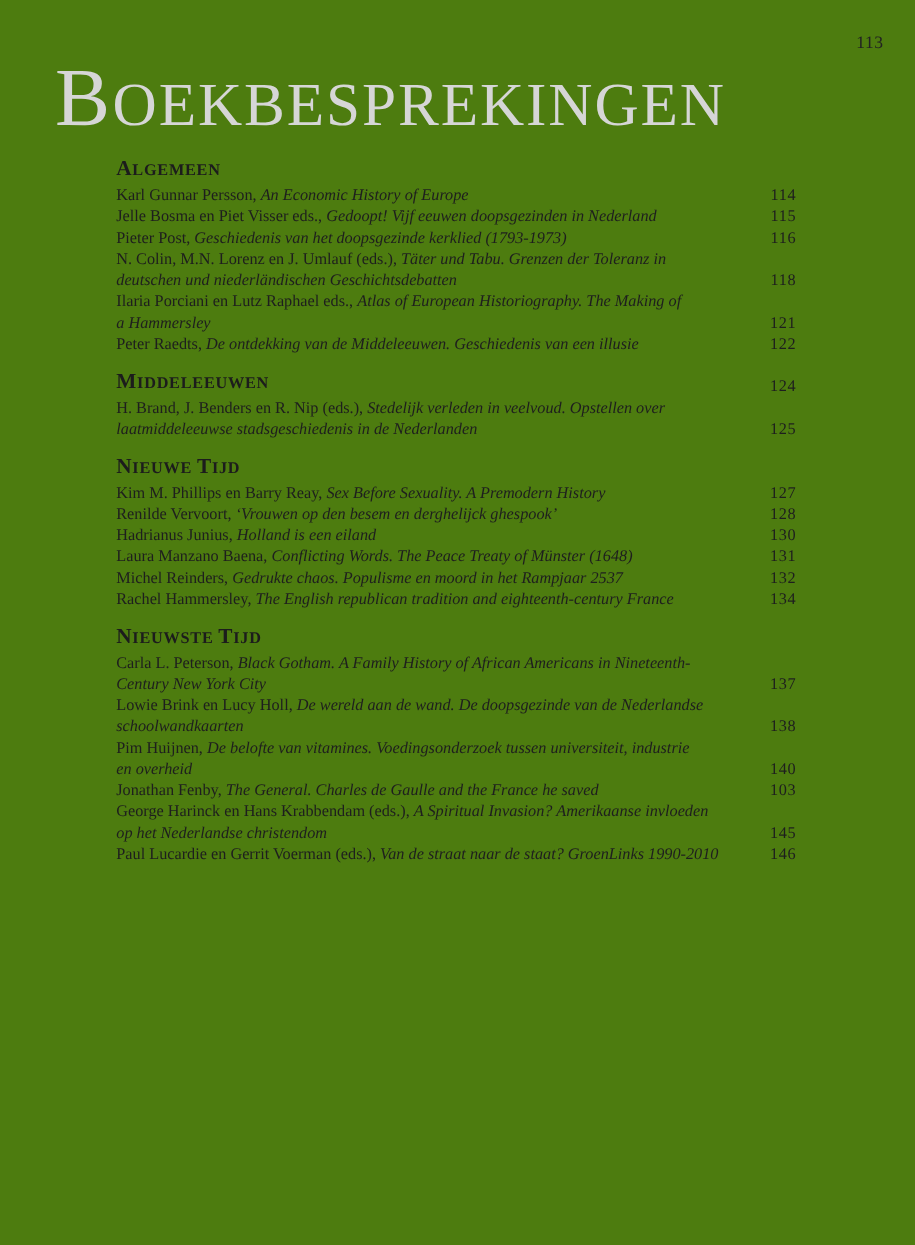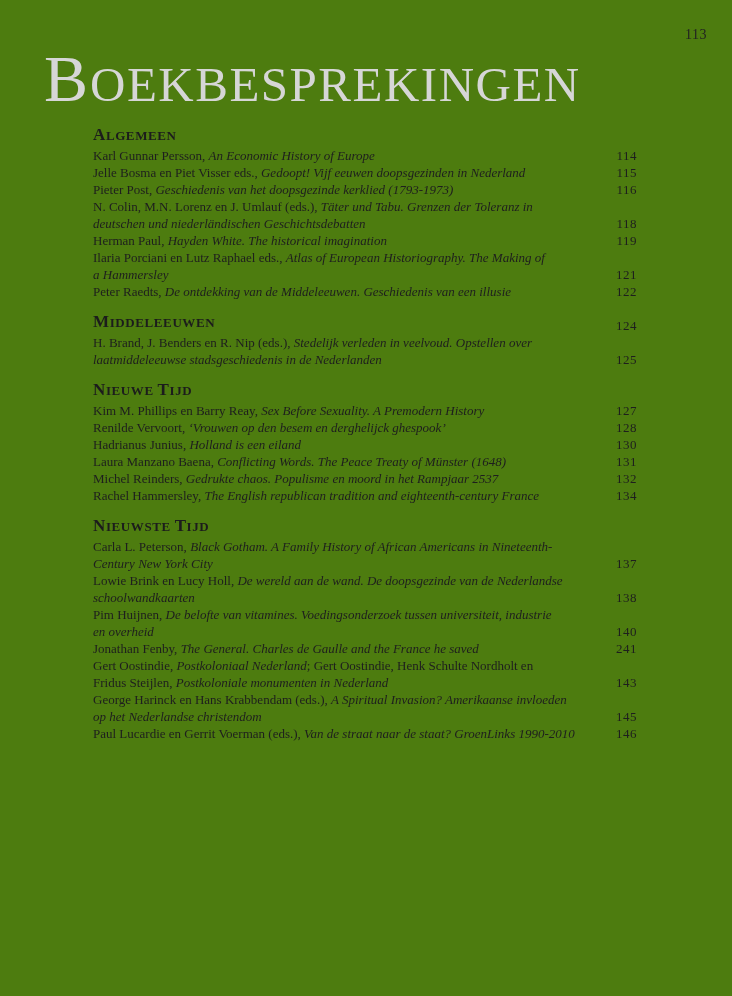--- a/index.html
+++ b/index.html
@@ -80,21 +80,20 @@
 <div class="page">
   <div class="pagenum">113</div>
   <h1 class="doc-title"><span class="lead">B</span><span class="rest">OEKBESPREKINGEN</span></h1>
   <div class="toc">
       <section class="toc-section">
         <h2 class="section-heading"><span class="lead">A</span><span class="rest">LGEMEEN</span></h2>
         <div class="entry"><span class="entry-text"><span class="seg-roman">Karl Gunnar Persson, </span><span class="seg-italic">An Economic History of Europe</span></span><span class="entry-page">114</span></div>
         <div class="entry"><span class="entry-text"><span class="seg-roman">Jelle Bosma en Piet Visser eds., </span><span class="seg-italic">Gedoopt! Vijf eeuwen doopsgezinden in Nederland</span></span><span class="entry-page">115</span></div>
         <div class="entry"><span class="entry-text"><span class="seg-roman">Pieter Post, </span><span class="seg-italic">Geschiedenis van het doopsgezinde kerklied (1793-1973)</span></span><span class="entry-page">116</span></div>
         <div class="entry"><span class="entry-text"><span class="seg-roman">N. Colin, M.N. Lorenz en J. Umlauf (eds.), </span><span class="seg-italic">Täter und Tabu. Grenzen der Toleranz in</span><br><span class="seg-italic">deutschen und niederländischen Geschichtsdebatten</span></span><span class="entry-page">118</span></div>
-        <div class="entry"><span class="entry-text"><span class="seg-roman">Herman Paul, </span><span class="seg-italic">Hayden White. The historical imagination</span></span><span class="entry-page">119</span></div>
         <div class="entry"><span class="entry-text"><span class="seg-roman">Ilaria Porciani en Lutz Raphael eds., </span><span class="seg-italic">Atlas of European Historiography. The Making of</span><br><span class="seg-italic">a Hammersley</span></span><span class="entry-page">121</span></div>
         <div class="entry"><span class="entry-text"><span class="seg-roman">Peter Raedts, </span><span class="seg-italic">De ontdekking van de Middeleeuwen. Geschiedenis van een illusie</span></span><span class="entry-page">122</span></div>
       </section>
       <section class="toc-section">
         <h2 class="section-heading"><span class="lead">M</span><span class="rest">IDDELEEUWEN</span></h2>
         <div class="entry"><span class="entry-page">124</span></div>
         <div class="entry"><span class="entry-text"><span class="seg-roman">H. Brand, J. Benders en R. Nip (eds.), </span><span class="seg-italic">Stedelijk verleden in veelvoud. Opstellen over</span><br><span class="seg-italic">laatmiddeleeuwse stadsgeschiedenis in de Nederlanden</span></span><span class="entry-page">125</span></div>
       </section>
       <section class="toc-section">
         <h2 class="section-heading"><span class="lead">N</span><span class="rest">IEUWE</span> <span class="lead">T</span><span class="rest">IJD</span></h2>
@@ -103,19 +102,18 @@
         <div class="entry"><span class="entry-text"><span class="seg-roman">Hadrianus Junius, </span><span class="seg-italic">Holland is een eiland</span></span><span class="entry-page">130</span></div>
         <div class="entry"><span class="entry-text"><span class="seg-roman">Laura Manzano Baena, </span><span class="seg-italic">Conflicting Words. The Peace Treaty of Münster (1648)</span></span><span class="entry-page">131</span></div>
         <div class="entry"><span class="entry-text"><span class="seg-roman">Michel Reinders, </span><span class="seg-italic">Gedrukte chaos. Populisme en moord in het Rampjaar 2537</span></span><span class="entry-page">132</span></div>
         <div class="entry"><span class="entry-text"><span class="seg-roman">Rachel Hammersley, </span><span class="seg-italic">The English republican tradition and eighteenth-century France</span></span><span class="entry-page">134</span></div>
       </section>
       <section class="toc-section">
         <h2 class="section-heading"><span class="lead">N</span><span class="rest">IEUWSTE</span> <span class="lead">T</span><span class="rest">IJD</span></h2>
         <div class="entry"><span class="entry-text"><span class="seg-roman">Carla L. Peterson, </span><span class="seg-italic">Black Gotham. A Family History of African Americans in Nineteenth-</span><br><span class="seg-italic">Century New York City</span></span><span class="entry-page">137</span></div>
         <div class="entry"><span class="entry-text"><span class="seg-roman">Lowie Brink en Lucy Holl, </span><span class="seg-italic">De wereld aan de wand. De doopsgezinde van de Nederlandse</span><br><span class="seg-italic">schoolwandkaarten</span></span><span class="entry-page">138</span></div>
         <div class="entry"><span class="entry-text"><span class="seg-roman">Pim Huijnen, </span><span class="seg-italic">De belofte van vitamines. Voedingsonderzoek tussen universiteit, industrie</span><br><span class="seg-italic">en overheid</span></span><span class="entry-page">140</span></div>
-        <div class="entry"><span class="entry-text"><span class="seg-roman">Jonathan Fenby, </span><span class="seg-italic">The General. Charles de Gaulle and the France he saved</span></span><span class="entry-page">241</span></div>
-        <div class="entry"><span class="entry-text"><span class="seg-roman">Gert Oostindie, </span><span class="seg-italic">Postkoloniaal Nederland</span><span class="seg-roman">; Gert Oostindie, Henk Schulte Nordholt en</span><br><span class="seg-roman">Fridus Steijlen, </span><span class="seg-italic">Postkoloniale monumenten in Nederland</span></span><span class="entry-page">143</span></div>
+        <div class="entry"><span class="entry-text"><span class="seg-roman">Jonathan Fenby, </span><span class="seg-italic">The General. Charles de Gaulle and the France he saved</span></span><span class="entry-page">103</span></div>
         <div class="entry"><span class="entry-text"><span class="seg-roman">George Harinck en Hans Krabbendam (eds.), </span><span class="seg-italic">A Spiritual Invasion? Amerikaanse invloeden</span><br><span class="seg-italic">op het Nederlandse christendom</span></span><span class="entry-page">145</span></div>
         <div class="entry"><span class="entry-text"><span class="seg-roman">Paul Lucardie en Gerrit Voerman (eds.), </span><span class="seg-italic">Van de straat naar de staat? GroenLinks 1990-2010</span></span><span class="entry-page">146</span></div>
       </section>
     </div>
 </div>
 
 </body></html>

